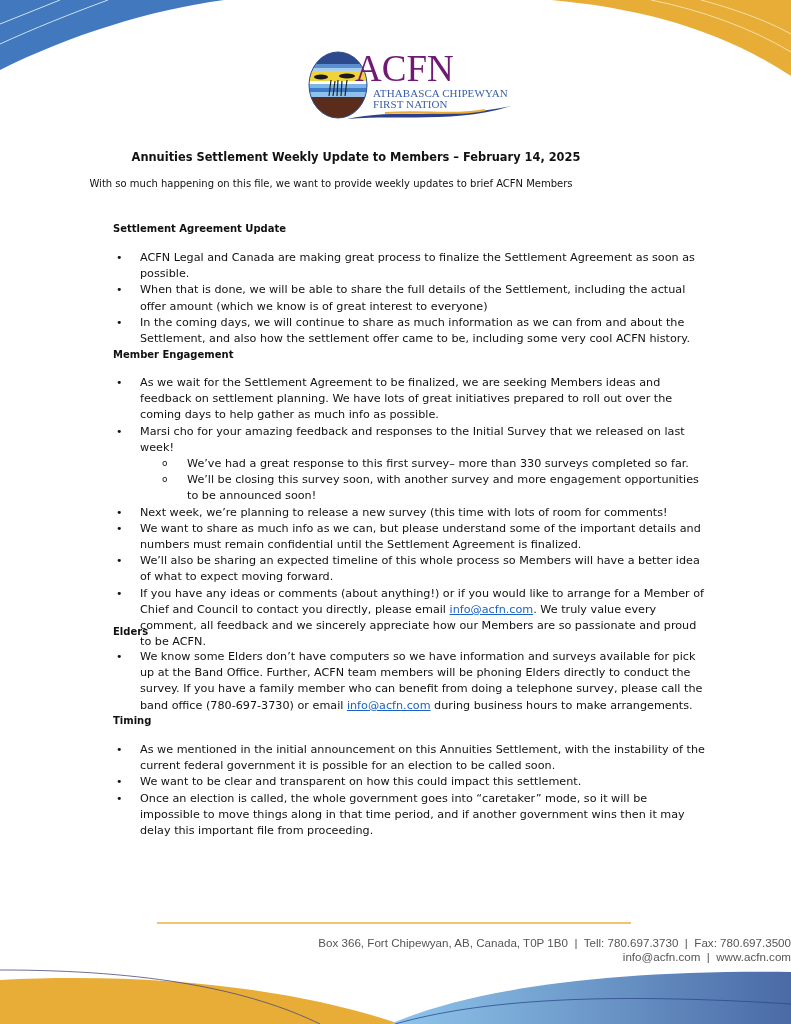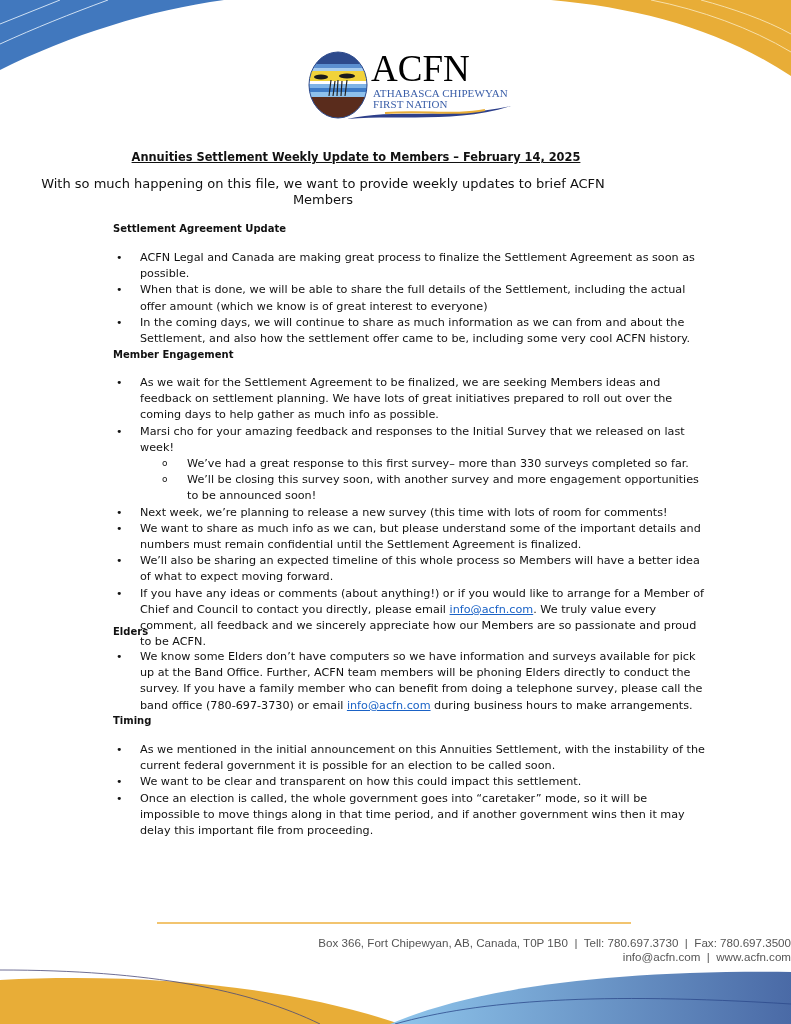--- a/index.html
+++ b/index.html
@@ -9,42 +9,42 @@
     font-family: "DejaVu Sans", sans-serif;
     color: #111111;
   }
   .swoosh { position: absolute; }
   .swoosh svg { display: block; }
 
   .logo {
     position: absolute; left: 307px; top: 50px; width: 200px; height: 70px;
   }
   .logo-word {
-    position: absolute; left: 64px; top: 0px;
+    position: absolute; left: 48px; top: 0px;
     font-family: "Liberation Serif", serif; font-size: 37px; line-height: 37px;
-    color: #000000; letter-spacing: 0px;
+    color: #701a75; letter-spacing: 0px;
   }
   .logo-sub {
     position: absolute; left: 66px; font-family: "Liberation Serif", serif;
     font-size: 11px; color: #3a5ea8; letter-spacing: 0.1px; white-space: nowrap;
   }
   .logo-sub.l1 { top: 37px; }
   .logo-sub.l2 { top: 48px; text-align: center; }
 
   .doc {
     position: absolute; left: 0; top: 0; width: 791px;
     font-size: 11.2px; line-height: 16.2px;
   }
   .title {
     position: absolute; left: 0; width: 712px; top: 149px; text-align: center;
-    font-weight: bold; font-size: 11.4px; text-decoration: underline;
+    font-weight: bold; font-size: 11.4px;
   }
   .intro {
-    position: absolute; left: 9px; width: 628px; top: 176px; text-align: center;
-    font-size: 13px; line-height: 16.4px;
+    position: absolute; left: 17px; width: 628px; top: 176px; text-align: center;
+    font-size: 10px; line-height: 16.4px;
   }
   .h {
     position: absolute; left: 94px; font-weight: bold; font-size: 10px; margin-left: 19px;
   }
   ul.b {
     position: absolute; left: 140px; width: 565px; margin: 0; padding: 0; list-style: none;
   }
   ul.b > li { position: relative; margin: 0; padding: 0; }
   ul.b > li::before {
     content: "\2022"; position: absolute; left: -24px; top: 0; font-size: 11px;

